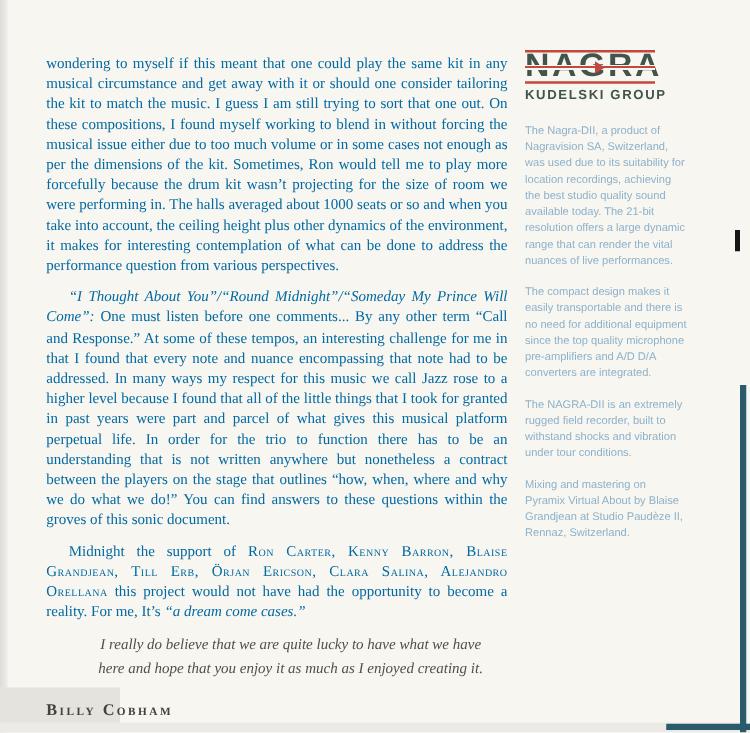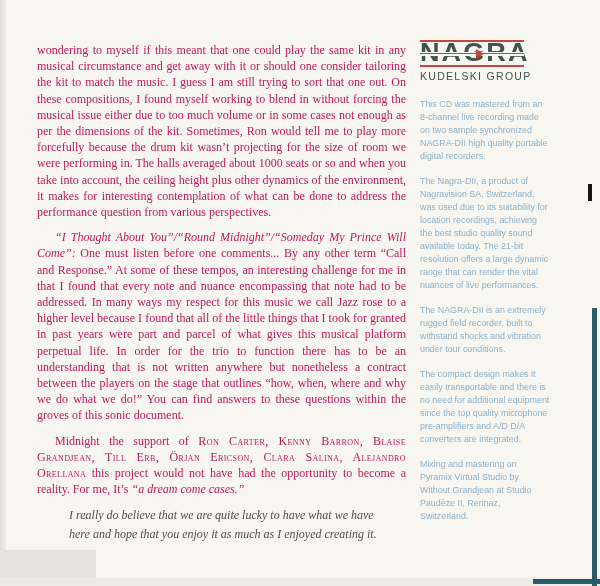--- a/index.html
+++ b/index.html
@@ -14,28 +14,28 @@
   .corner-bl{position:absolute;left:0;top:550px;width:96px;height:36px;background:#e4e3de;}
   .bottom-shade{position:absolute;left:0;top:578px;width:600px;height:8px;background:#eceae5;}
   .tick-right{position:absolute;left:588px;top:184px;width:4px;height:17px;background:#161616;}
   .edge-teal-v{position:absolute;left:592px;top:308px;width:5px;height:278px;background:#2a5b6a;}
   .edge-teal-b{position:absolute;left:533px;top:579px;width:67px;height:5px;background:#2a5b6a;}
 
   
   .main-col{position:absolute;left:37px;top:42px;width:369px;}
   .body-p{
     margin:0 0 9px 0; font-size:12px; line-height:16.2px;
-    color:#be185d; text-align:justify;
+    color:#0369a1; text-align:justify;
   }
   .indent{text-indent:18px;}
   .italic{font-style:italic;}
   .smallcaps{font-variant:small-caps;letter-spacing:.4px;}
   .quote{
     margin:5px 10px 0 32px; font-style:italic;
-    font-size:12px; line-height:18.5px; color:#534e49;
+    font-size:12px; line-height:18.5px; color:#534e49;text-align:center;
   }
   .signature{
     margin-top:17px; font-variant:small-caps; letter-spacing:2px;
     font-weight:600; font-size:13px; color:#46413c;
   }
 
   
   .sidebar{position:absolute;left:420px;top:38px;width:130px;}
   .nagra-logo{position:relative;margin-bottom:16px;}
   .word-wrap{position:relative;height:28px;width:110px;}
@@ -44,21 +44,21 @@
     font-family:"Liberation Sans",sans-serif;font-weight:700;
     font-size:26px;line-height:28px;letter-spacing:2px;color:#42554b;
     display:inline-block;transform:scaleX(1.04);transform-origin:left center;
   }
   .nagra-strike{position:absolute;left:0;top:14px;width:104px;height:4px;
     background:linear-gradient(to bottom,#f7f6f1 0,#f7f6f1 1px,#c2473e 1px,#c2473e 2.5px,#f7f6f1 2.5px);}
   .nagra-arrow{position:absolute;left:56px;top:11px;width:0;height:0;
     border-left:8px solid #c2473e;border-top:5px solid transparent;border-bottom:5px solid transparent;}
   .red-under{width:104px;height:2px;background:#c2473e;margin-top:-1px;}
   .kudelski{
-    font-family:"Liberation Sans",sans-serif;font-weight:400;
+    font-family:"Liberation Sans",sans-serif;font-weight:700;
     font-size:10.5px;letter-spacing:1.3px;color:#42554b;margin-top:3px;white-space:nowrap;
   }
   .sb-paras p{
     font-family:"Liberation Sans",sans-serif;
     font-size:8.9px;line-height:13px;color:#8db1c9;margin:0 0 12px 0;
   }
 </style>
 </head>
 <body>
 
@@ -70,40 +70,40 @@
 
   <div class="main-col">
     <p class="body-p">wondering to myself if this meant that one could play the same kit in any musical circumstance and get away with it or should one consider tailoring the kit to match the music. I guess I am still trying to sort that one out. On these compositions, I found myself working to blend in without forcing the musical issue either due to too much volume or in some cases not enough as per the dimensions of the kit. Sometimes, Ron would tell me to play more forcefully because the drum kit wasn’t projecting for the size of room we were performing in. The halls averaged about 1000 seats or so and when you take into account, the ceiling height plus other dynamics of the environment, it makes for interesting contemplation of what can be done to address the performance question from various perspectives.</p>
 
     <p class="body-p indent"><span class="italic">“I Thought About You”/“Round Midnight”/“Someday My Prince Will Come”:</span><span> One must listen before one comments... By any other term “Call and Response.” At some of these tempos, an interesting challenge for me in that I found that every note and nuance encompassing that note had to be addressed. In many ways my respect for this music we call Jazz rose to a higher level because I found that all of the little things that I took for granted in past years were part and parcel of what gives this musical platform perpetual life. In order for the trio to function there has to be an understanding that is not written anywhere but nonetheless a contract between the players on the stage that outlines “how, when, where and why we do what we do!” You can find answers to these questions within the groves of this sonic document.</span></p>
 
     <p class="body-p indent"><span>Midnight the support of </span><span class="smallcaps">Ron Carter, Kenny Barron, Blaise Grandjean, Till Erb, Örjan Ericson, Clara Salina, Alejandro Orellana</span><span> this project would not have had the opportunity to become a reality. For me, It’s </span><span class="italic">“a dream come cases.”</span></p>
 
     <p class="quote">I really do believe that we are quite lucky to have what we have here and hope that you enjoy it as much as I enjoyed creating it.</p>
 
+    <div class="signature">Billy Cobham</div>
   </div>
 
   <div class="sidebar">
     <div class="nagra-logo">
       <div class="word-wrap">
         <span class="nagra-word">NAGRA</span>
         <div class="red-top"></div>
         <div class="nagra-strike"></div>
         <div class="nagra-arrow"></div>
       </div>
       <div class="red-under"></div>
       <div class="kudelski">KUDELSKI GROUP</div>
     </div>
 
     <div class="sb-paras">
-      <p>This CD was mastered from an 8-channel live recording made on two sample synchronized NAGRA-DII high quality portable digital recorders.</p>
       <p>The Nagra-DII, a product of Nagravision SA, Switzerland, was used due to its suitability for location recordings, achieving the best studio quality sound available today. The 21-bit resolution offers a large dynamic range that can render the vital nuances of live performances.</p>
+      <p>The compact design makes it easily transportable and there is no need for additional equipment since the top quality microphone pre-amplifiers and A/D D/A converters are integrated.</p>
       <p>The NAGRA-DII is an extremely rugged field recorder, built to withstand shocks and vibration under tour conditions.</p>
-      <p>The compact design makes it easily transportable and there is no need for additional equipment since the top quality microphone pre-amplifiers and A/D D/A converters are integrated.</p>
-      <p>Mixing and mastering on Pyramix Virtual Studio by Without Grandjean at Studio Paudèze II, Rennaz, Switzerland.</p>
+      <p>Mixing and mastering on Pyramix Virtual About by Blaise Grandjean at Studio Paudèze II, Rennaz, Switzerland.</p>
     </div>
   </div>
 
   <div class="tick-right"></div>
   <div class="edge-teal-v"></div>
   <div class="edge-teal-b"></div>
 
 </div>
 
 </body></html>

